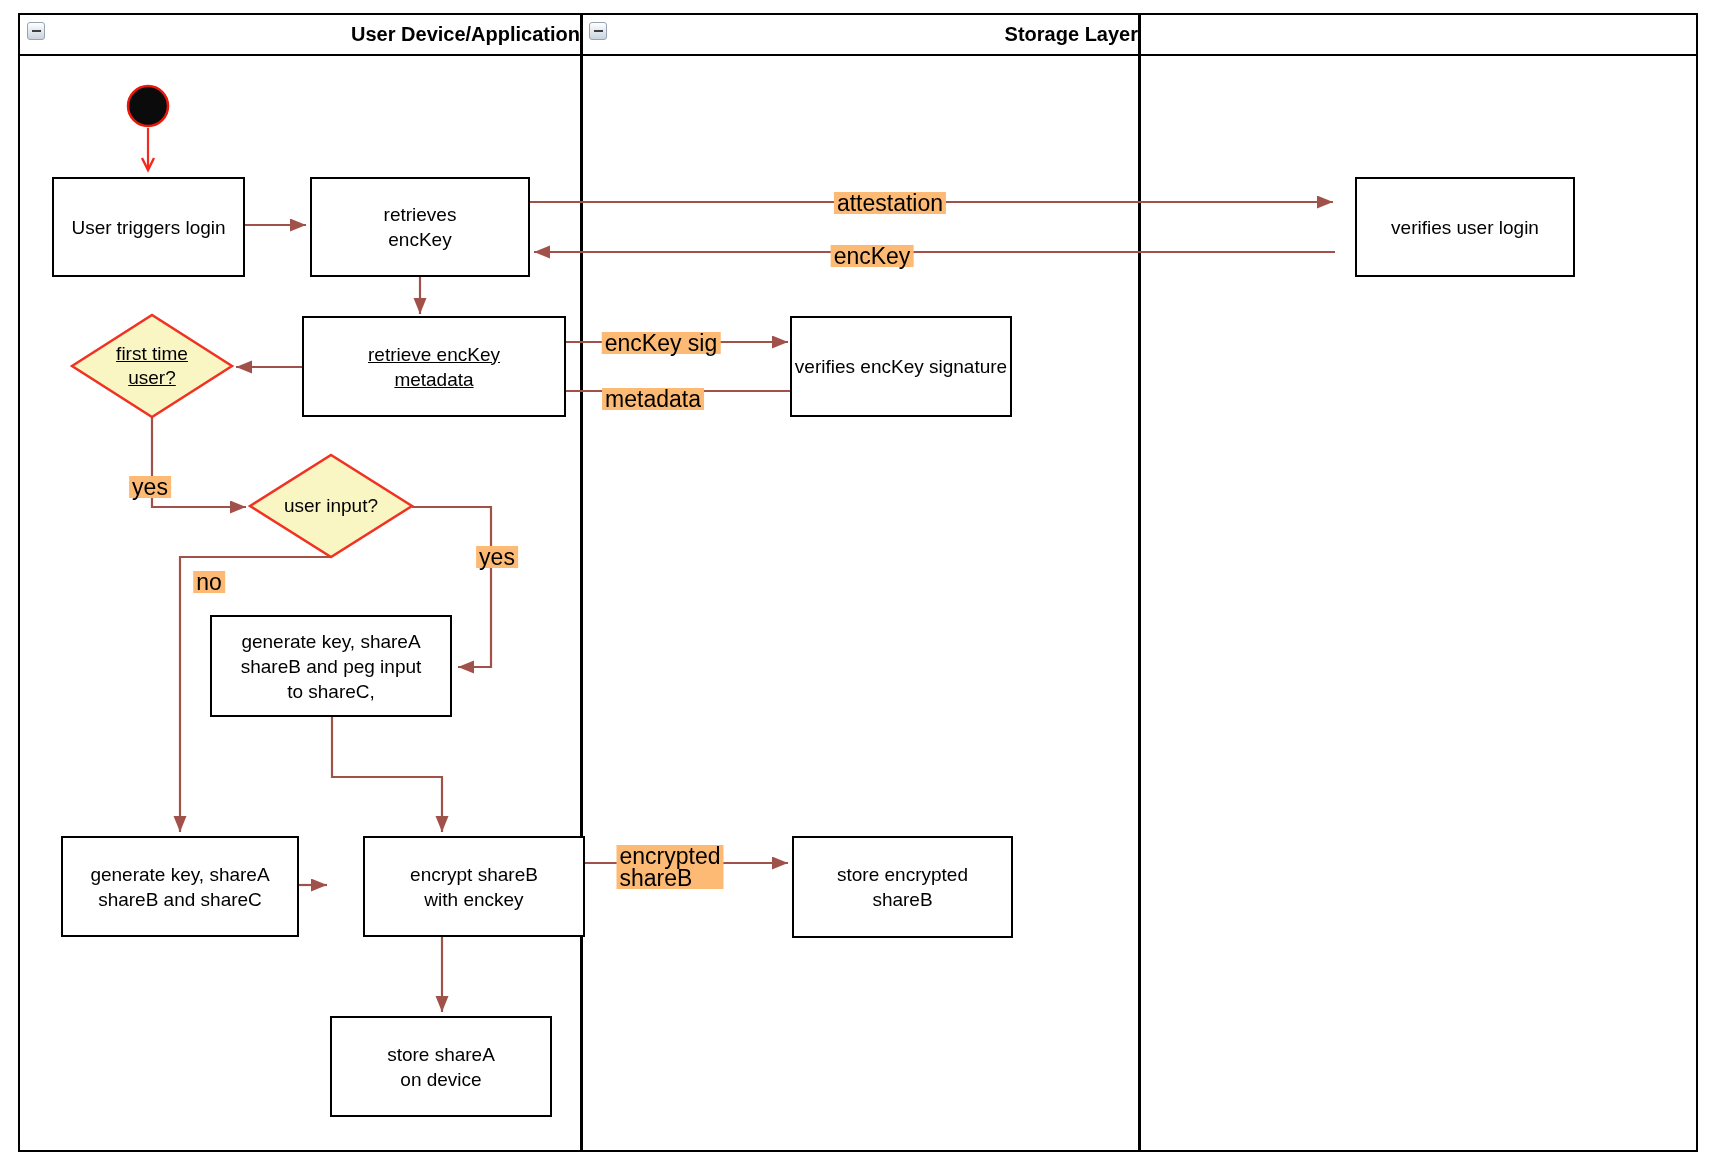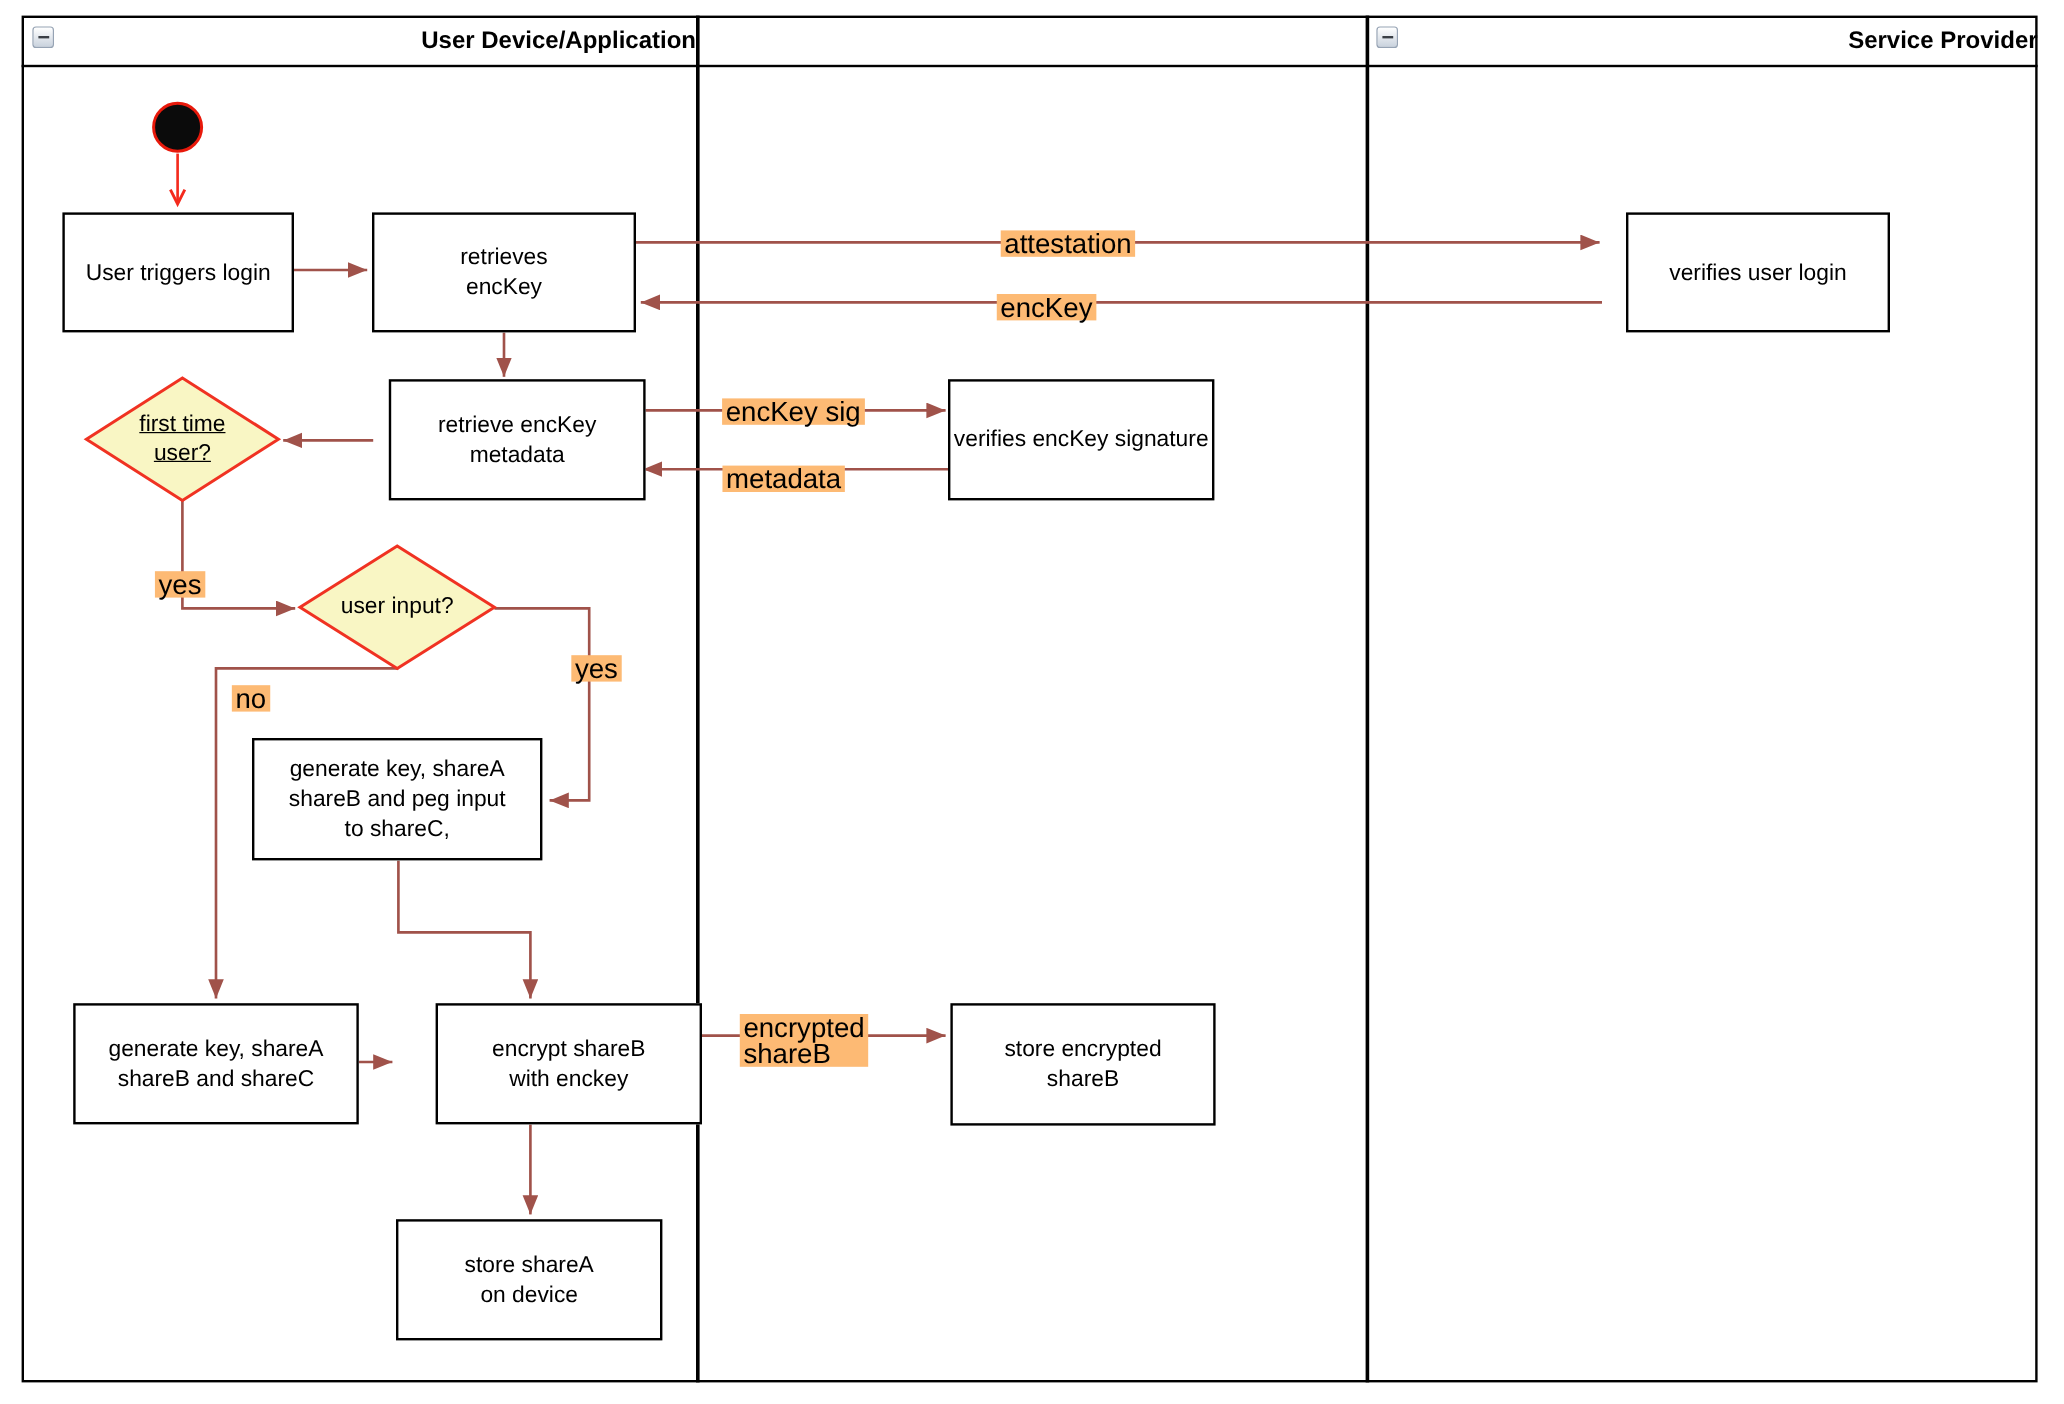--- a/index.html
+++ b/index.html
@@ -43,25 +43,25 @@
   <div class="vdiv" style="left:580px;"></div>
   <div class="vdiv" style="left:1138px;"></div>
   <div class="header-sep"></div>
 
   <div class="lane-header" style="left:18px;width:562px;">
     <div class="collapse">
         <div class="bar"></div>
       </div>
     <span>User Device/Application</span>
   </div>
-  <div class="lane-header" style="left:1138px;width:560px;">
+  <div class="lane-header" style="left:580px;width:558px;">
     <div class="collapse">
         <div class="bar"></div>
       </div>
-    <span>Service Provider</span>
+    <span>Storage Layer</span>
   </div>
 
   <svg class="edges" width="1720" height="1170">
     <defs>
       <marker id="ah" markerUnits="userSpaceOnUse" markerWidth="17" markerHeight="14" refX="16" refY="6.5" orient="auto">
         <path d="M0,0 L16,6.5 L0,13 Z" fill="#A0524A"></path>
       </marker>
       <marker id="ahOpen" markerUnits="userSpaceOnUse" markerWidth="18" markerHeight="18" refX="15" refY="8" orient="auto">
         <polyline points="3,2 15,8 3,14" fill="none" stroke="#F42A1D" stroke-width="2.4"></polyline>
       </marker>
@@ -91,21 +91,21 @@
   </svg>
 
   <div class="dlabel" style="left:72px;top:315px;width:160px;height:102px;text-decoration:underline;">first time
 user?</div>
   <div class="dlabel" style="left:250px;top:455px;width:162px;height:102px;">user input?</div>
 
   <div class="node" style="left:52px;top:177px;width:193px;height:100px;">User triggers login</div>
   <div class="node" style="left:310px;top:177px;width:220px;height:100px;">retrieves
 encKey</div>
   <div class="node" style="left:1335px;top:177px;width:220px;height:100px;margin-left:20px;">verifies user login</div>
-  <div class="node" style="left:324px;top:316px;width:214px;height:101px;">retrieve encKey
+  <div class="node" style="left:302px;top:316px;width:264px;height:101px;text-decoration:underline;">retrieve encKey
 metadata</div>
   <div class="node nowrap" style="left:790px;top:316px;width:222px;height:101px;">verifies encKey signature</div>
   <div class="node" style="left:210px;top:615px;width:242px;height:102px;">generate key, shareA
 shareB and peg input
 to shareC,</div>
   <div class="node" style="left:61px;top:836px;width:238px;height:101px;">generate key, shareA
 shareB and shareC</div>
   <div class="node" style="left:331px;top:836px;width:222px;height:101px;margin-left:32px;">encrypt shareB
 with enckey</div>
   <div class="node" style="left:792px;top:836px;width:221px;height:102px;">store encrypted

